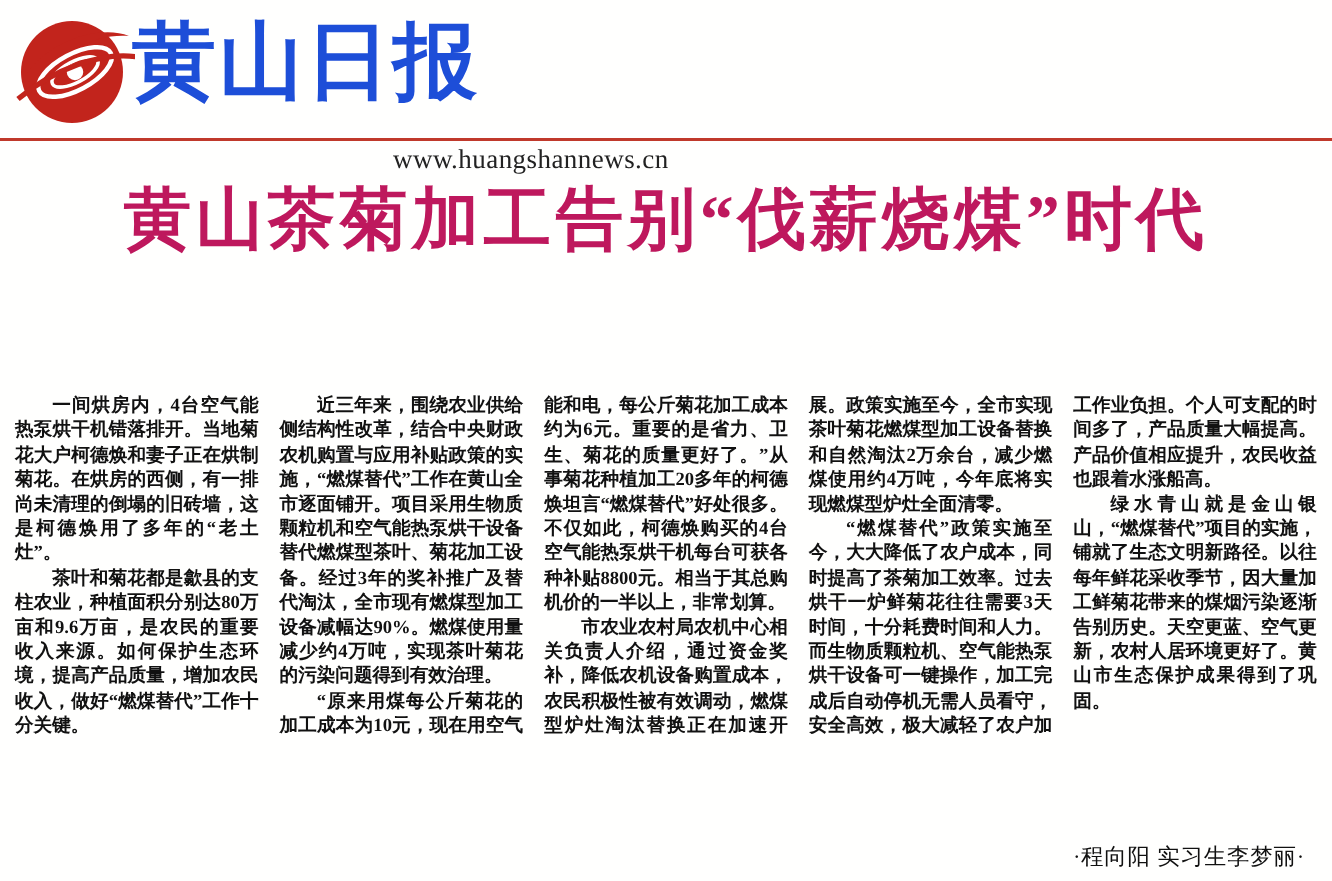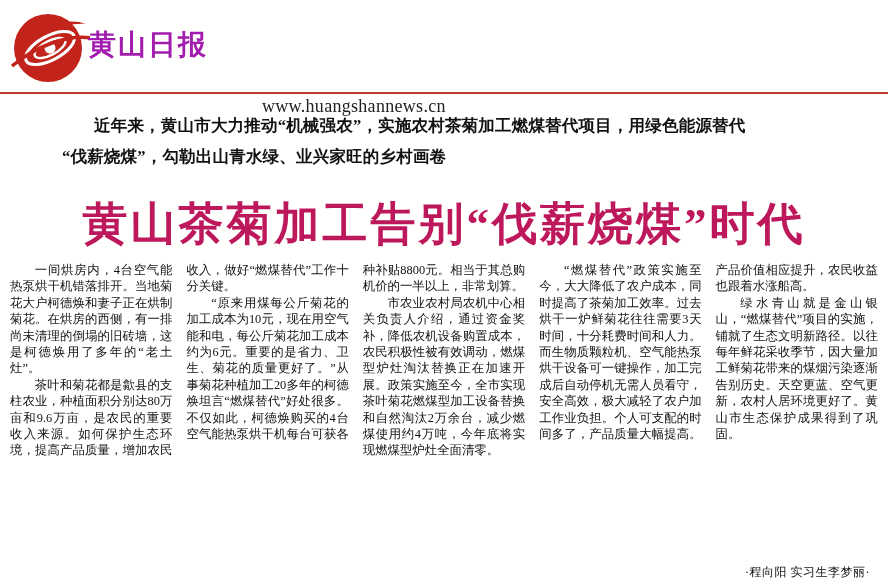--- a/index.html
+++ b/index.html
@@ -40,26 +40,26 @@
     width: 80px; height: 80px;
   }
   .paper-title {
     position: absolute;
     left: 88px;
     top: 14px;
     width: 170px;
     height: 62px;
   }
   .paper-title .cn {
-    font-family: Liberation Serif, serif;
+    font-family: Liberation Mono, monospace;
     font-weight: bold;
-    font-size: 28px;
+    font-size: 56px;
     line-height: 62px;
     letter-spacing: 2px;
-    color: #a21caf;
+    color: #1d4ed8;
     white-space: nowrap;
   }
   .site-url {
     position: absolute;
     left: 262px;
     top: 48px;
     font-family: "Liberation Serif", "DejaVu Serif", serif;
     font-size: 18px;
     letter-spacing: 0.3px;
     color: #222;
@@ -106,26 +106,27 @@
     column-rule: 0px none transparent;
     height: 312px;
     font-size: 12.4px;
     line-height: 16.4px;
     text-align: justify;
     text-justify: inter-ideograph;
   }
   .columns p {
     margin: 0;
     text-indent: 2em;
+    font-weight: bold;
   }
   .byline {
     position: absolute;
     right: 8px;
     bottom: 2px;
-    font-size: 12px;
+    font-size: 15px;
     letter-spacing: 0.5px;
     white-space: nowrap;
   }
 </style>
 </head>
 <body>
 
 <div class="page">
 
   <div class="masthead">
@@ -141,31 +142,28 @@
       </svg>
     </div>
 
     <div class="paper-title">
       <div class="cn">黄山日报</div>
     </div>
 
     <div class="site-url">www.huangshannews.cn</div>
   </div>
 
-  <div class="standfirst">
-    <span class="indent"></span><span>近年来，黄山市大力推动“机械强农”，实施农村茶菊加工燃煤替代项目，用绿色能源替代</span><br>
-    <span>“伐薪烧煤”，勾勒出山青水绿、业兴家旺的乡村画卷</span>
-  </div>
 
   <div class="headline">黄山茶菊加工告别“伐薪烧煤”时代</div>
 
   <div class="body-wrap">
     <div class="columns">
       <p>一间烘房内，4台空气能热泵烘干机错落排开。当地菊花大户柯德焕和妻子正在烘制菊花。在烘房的西侧，有一排尚未清理的倒塌的旧砖墙，这是柯德焕用了多年的“老土灶”。</p>
       <p>茶叶和菊花都是歙县的支柱农业，种植面积分别达80万亩和9.6万亩，是农民的重要收入来源。如何保护生态环境，提高产品质量，增加农民收入，做好“燃煤替代”工作十分关键。</p>
+      <p>近三年来，围绕农业供给侧结构性改革，结合中央财政农机购置与应用补贴政策的实施，“燃煤替代”工作在黄山全市逐面铺开。项目采用生物质颗粒机和空气能热泵烘干设备替代燃煤型茶叶、菊花加工设备。经过3年的奖补推广及替代淘汰，全市现有燃煤型加工设备减幅达90%。燃煤使用量减少约4万吨，实现茶叶菊花的污染问题得到有效治理。</p>
       <p>“原来用煤每公斤菊花的加工成本为10元，现在用空气能和电，每公斤菊花加工成本约为6元。重要的是省力、卫生、菊花的质量更好了。”从事菊花种植加工20多年的柯德焕坦言“燃煤替代”好处很多。不仅如此，柯德焕购买的4台空气能热泵烘干机每台可获各种补贴8800元。相当于其总购机价的一半以上，非常划算。</p>
       <p>市农业农村局农机中心相关负责人介绍，通过资金奖补，降低农机设备购置成本，农民积极性被有效调动，燃煤型炉灶淘汰替换正在加速开展。政策实施至今，全市实现茶叶菊花燃煤型加工设备替换和自然淘汰2万余台，减少燃煤使用约4万吨，今年底将实现燃煤型炉灶全面清零。</p>
       <p>“燃煤替代”政策实施至今，大大降低了农户成本，同时提高了茶菊加工效率。过去烘干一炉鲜菊花往往需要3天时间，十分耗费时间和人力。而生物质颗粒机、空气能热泵烘干设备可一键操作，加工完成后自动停机无需人员看守，安全高效，极大减轻了农户加工作业负担。个人可支配的时间多了，产品质量大幅提高。产品价值相应提升，农民收益也跟着水涨船高。</p>
       <p>绿水青山就是金山银山，“燃煤替代”项目的实施，铺就了生态文明新路径。以往每年鲜花采收季节，因大量加工鲜菊花带来的煤烟污染逐渐告别历史。天空更蓝、空气更新，农村人居环境更好了。黄山市生态保护成果得到了巩固。</p>
     </div>
     <div class="byline">·程向阳  实习生李梦丽·</div>
   </div>
 
 </div>
 

